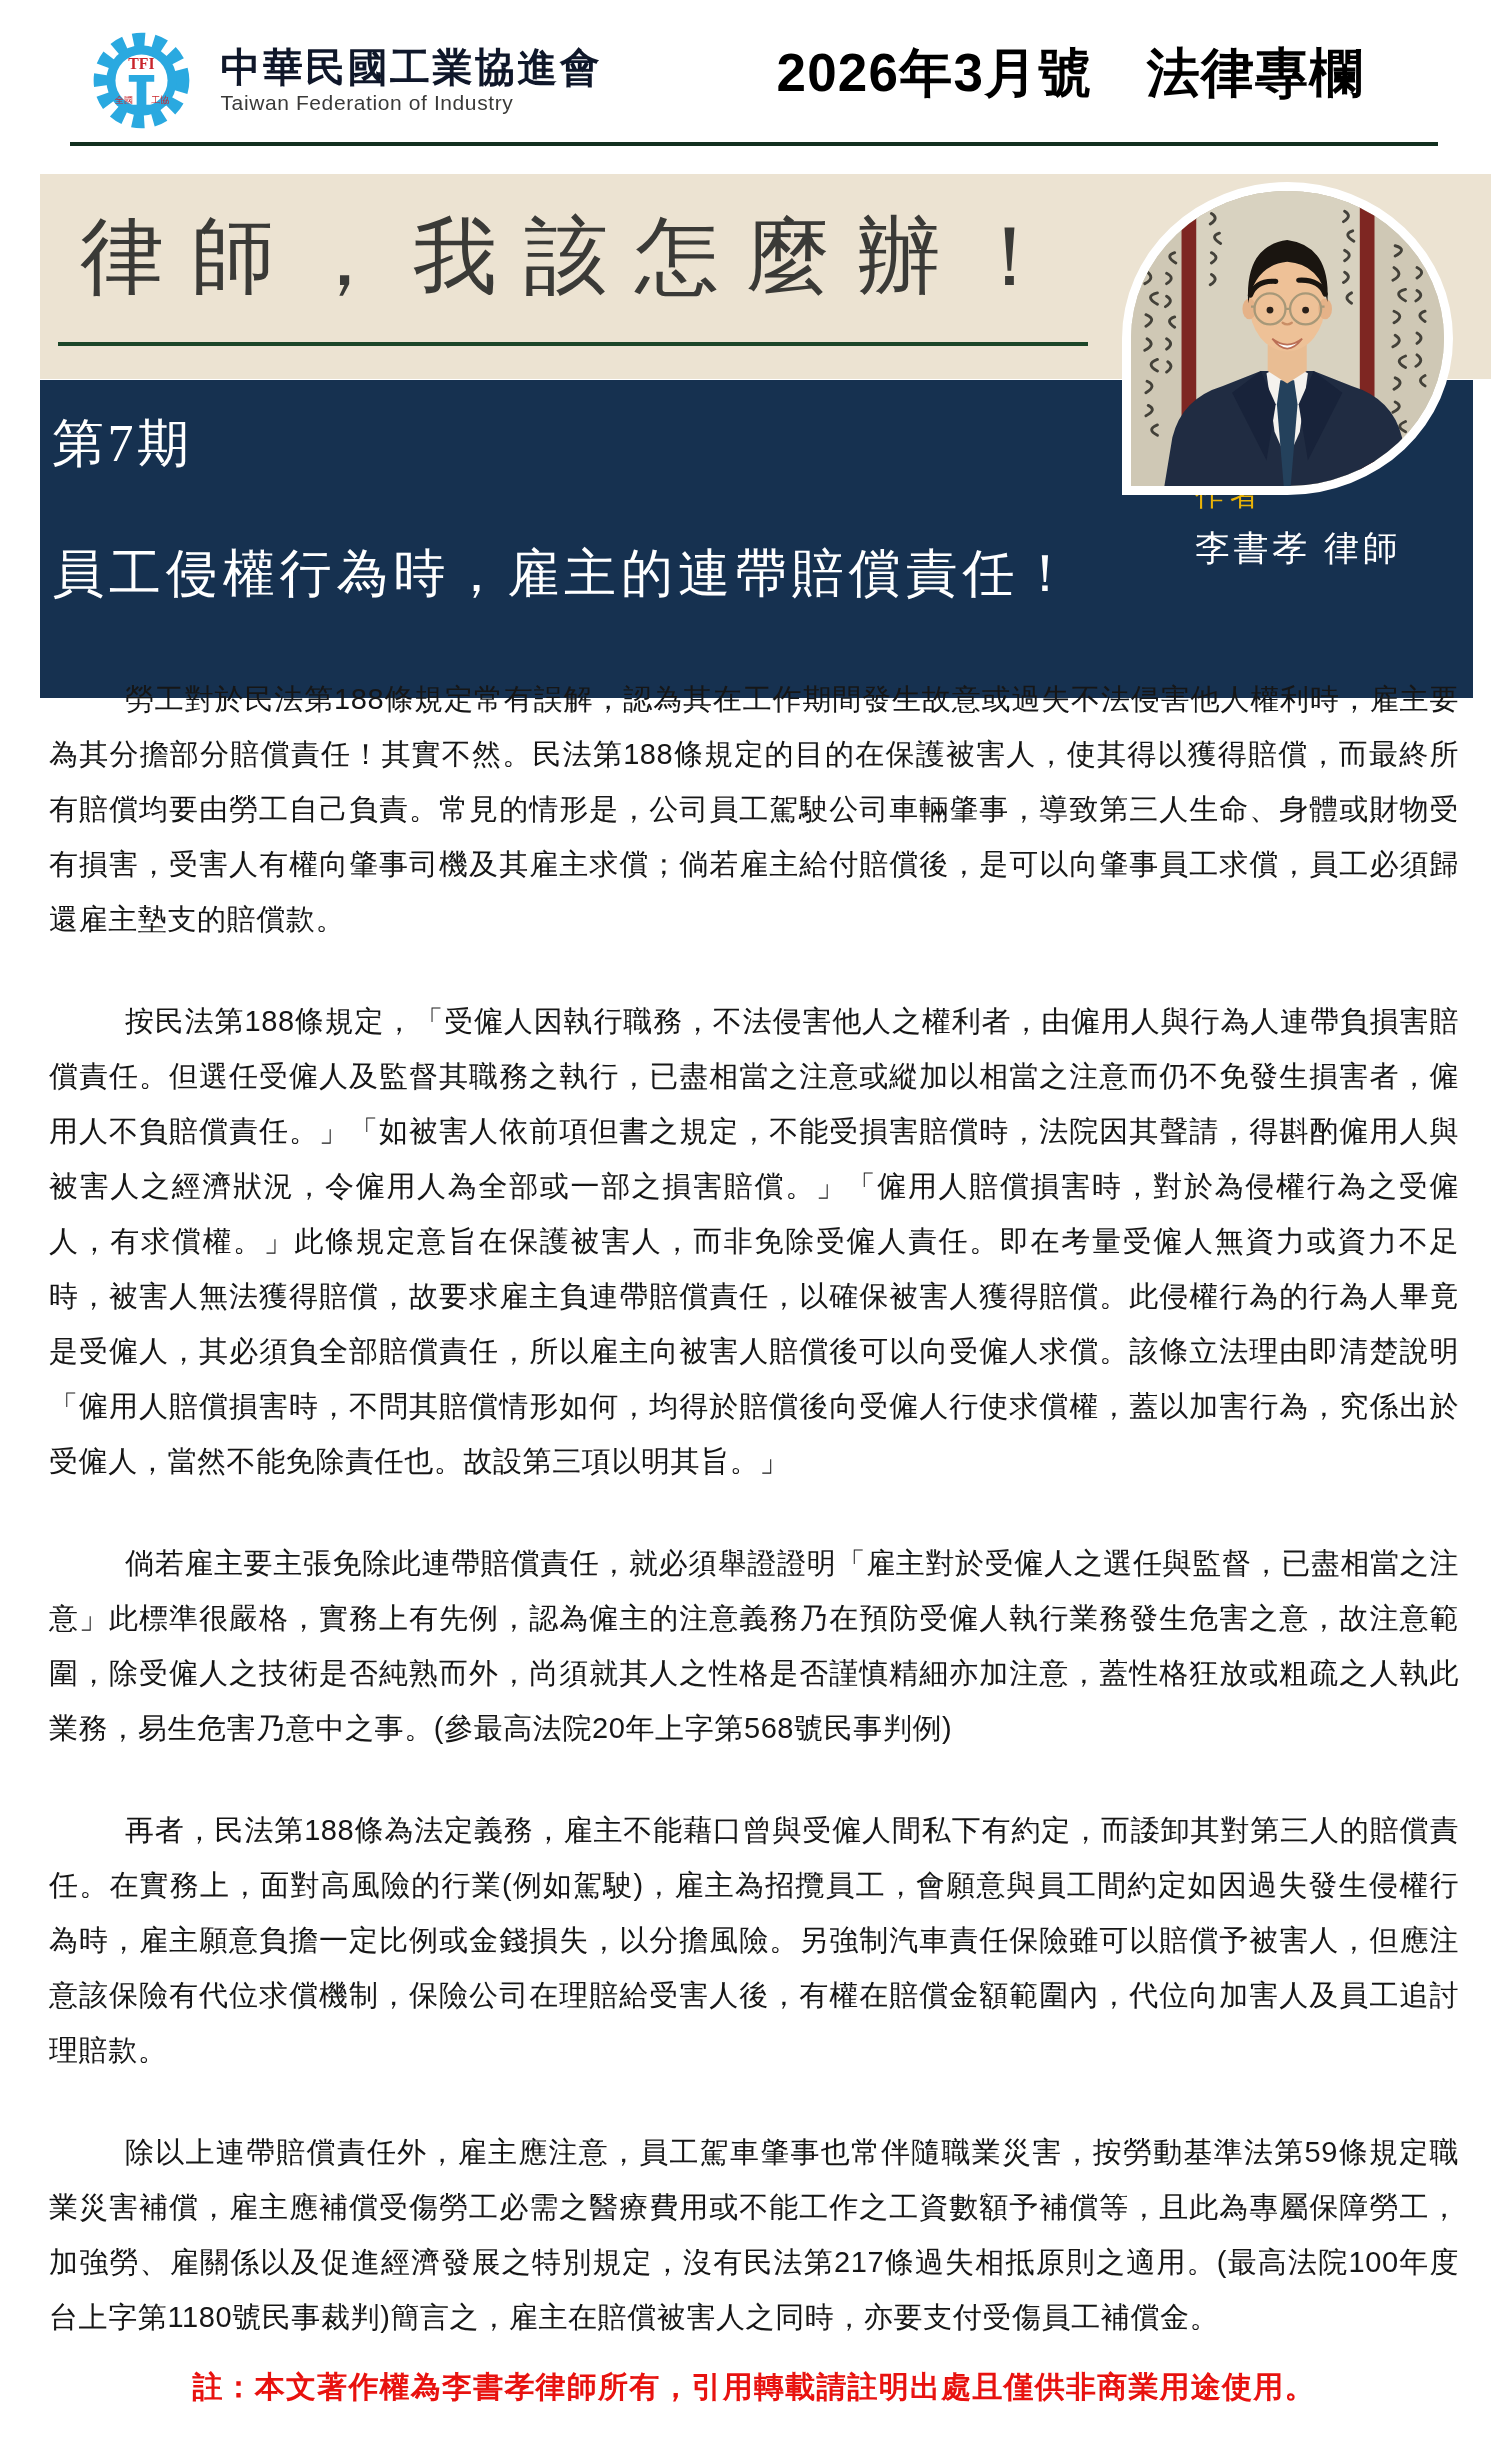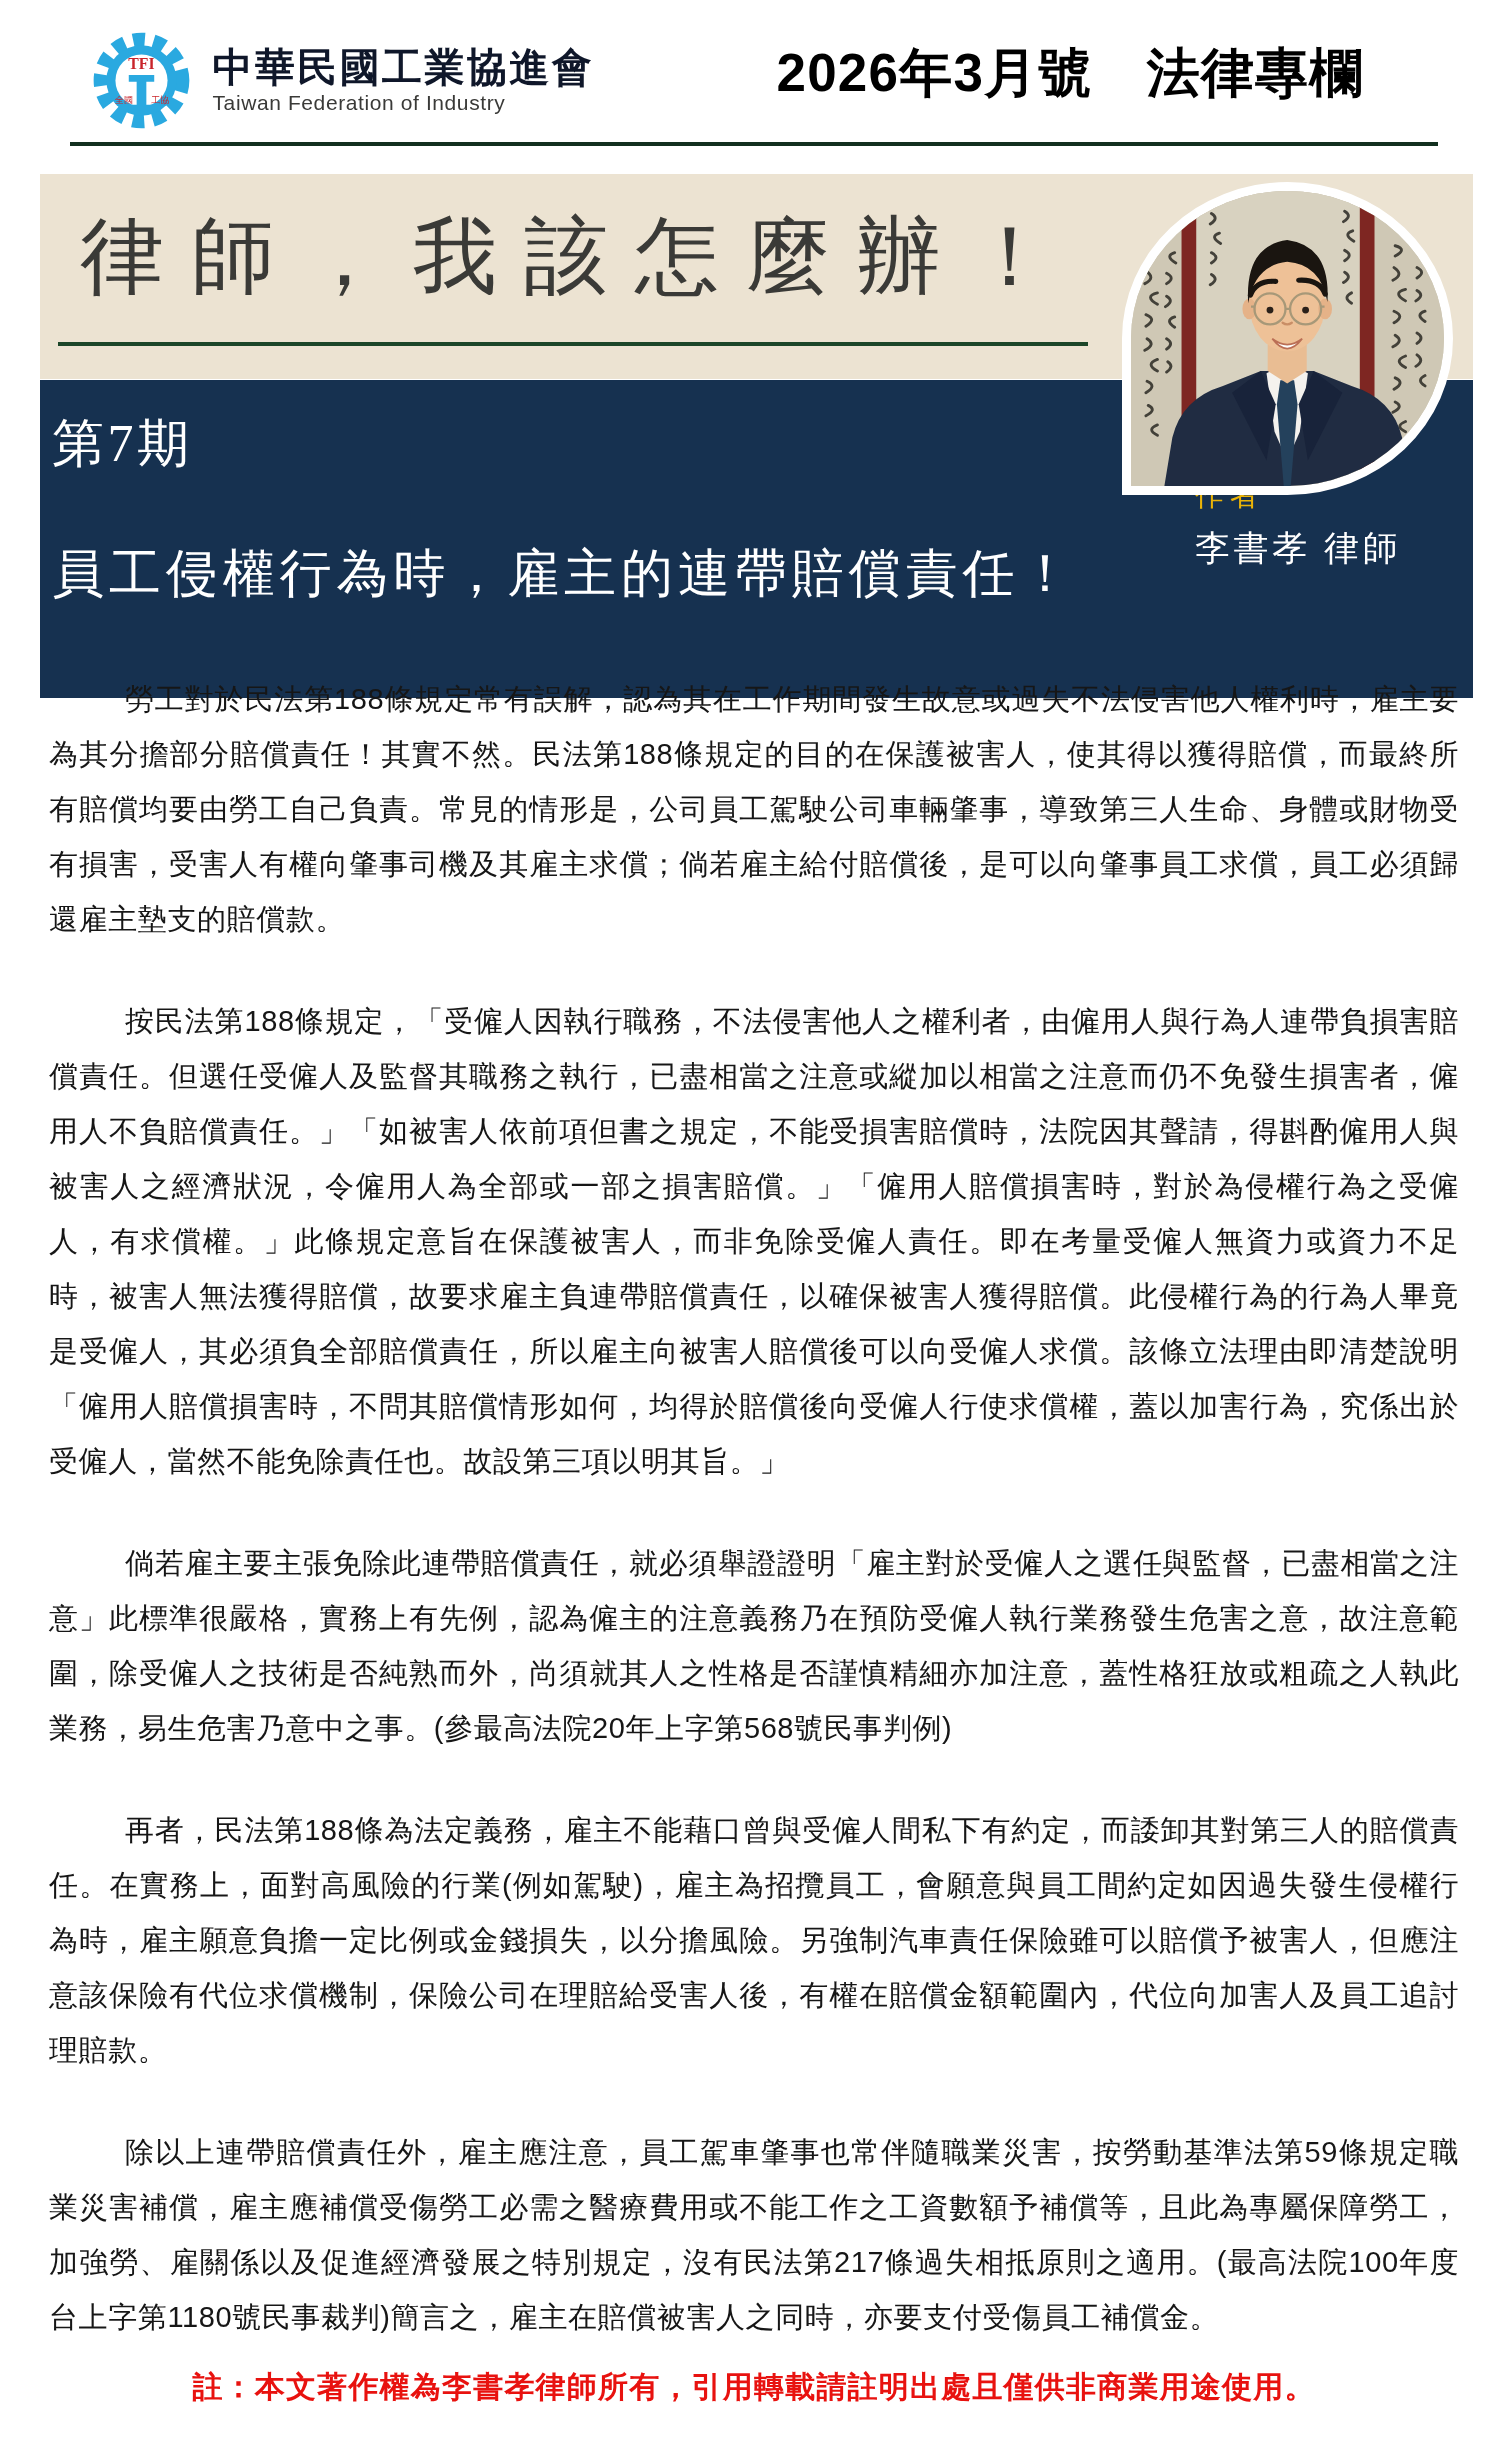--- a/index.html
+++ b/index.html
@@ -3,34 +3,34 @@
 <meta charset="utf-8">
 <style>
   html,body{margin:0;padding:0;}
   body{
     width:1508px;height:2438px;position:relative;background:#ffffff;
     font-family:"Liberation Sans","DejaVu Sans",sans-serif;
     -webkit-font-smoothing:antialiased;
   }
   
   .header{position:absolute;left:0;top:0;width:1508px;height:146px;background:#ffffff;}
-  .logo-wrap{position:absolute;left:90px;top:29px;display:flex;align-items:center;}
+  .logo-wrap{position:absolute;left:90px;top:29px;display:flex;align-items:center;gap:8px;}
   .logo-gear{width:103px;height:103px;display:block;}
   .logo-text{margin-left:19.5px;}
   .org-zh{font-size:40px;font-weight:bold;color:#0f172a;letter-spacing:2.4px;line-height:1.05;}
   .org-en{font-size:21px;color:#3a3a38;margin-top:3.6px;letter-spacing:0.6px;}
   .issue-title{
     position:absolute;right:73px;top:38px;width:730px;text-align:center;
     font-size:53px;font-weight:bold;color:#000000;letter-spacing:1.2px;
     font-family:"Liberation Sans","DejaVu Sans",sans-serif;
   }
   .header-rule{position:absolute;left:70px;top:142px;width:1368px;height:4.3px;background:#12301f;}
 
   
-  .banner-cream{position:absolute;left:40px;top:174px;width:1433px;height:205px;background:#ece3d2;}
+  .banner-cream{position:absolute;left:40px;top:174px;width:1433px;height:205px;background:#ece3d2;padding-left:18px;}
   .banner-title{
     position:absolute;left:40px;top:25.5px;
     font-family:"Liberation Serif","DejaVu Serif",serif;
     font-size:84px;color:#3a3a37;letter-spacing:27px;white-space:nowrap;
   }
   .banner-underline{position:absolute;left:18px;top:168px;width:1030px;height:3.6px;background:#1c4629;}
 
   .banner-navy{position:absolute;left:40px;top:380px;width:1433px;height:318px;background:#163150;}
   .issue-no{
     position:absolute;left:12px;top:29px;color:#ffffff;font-size:52px;

